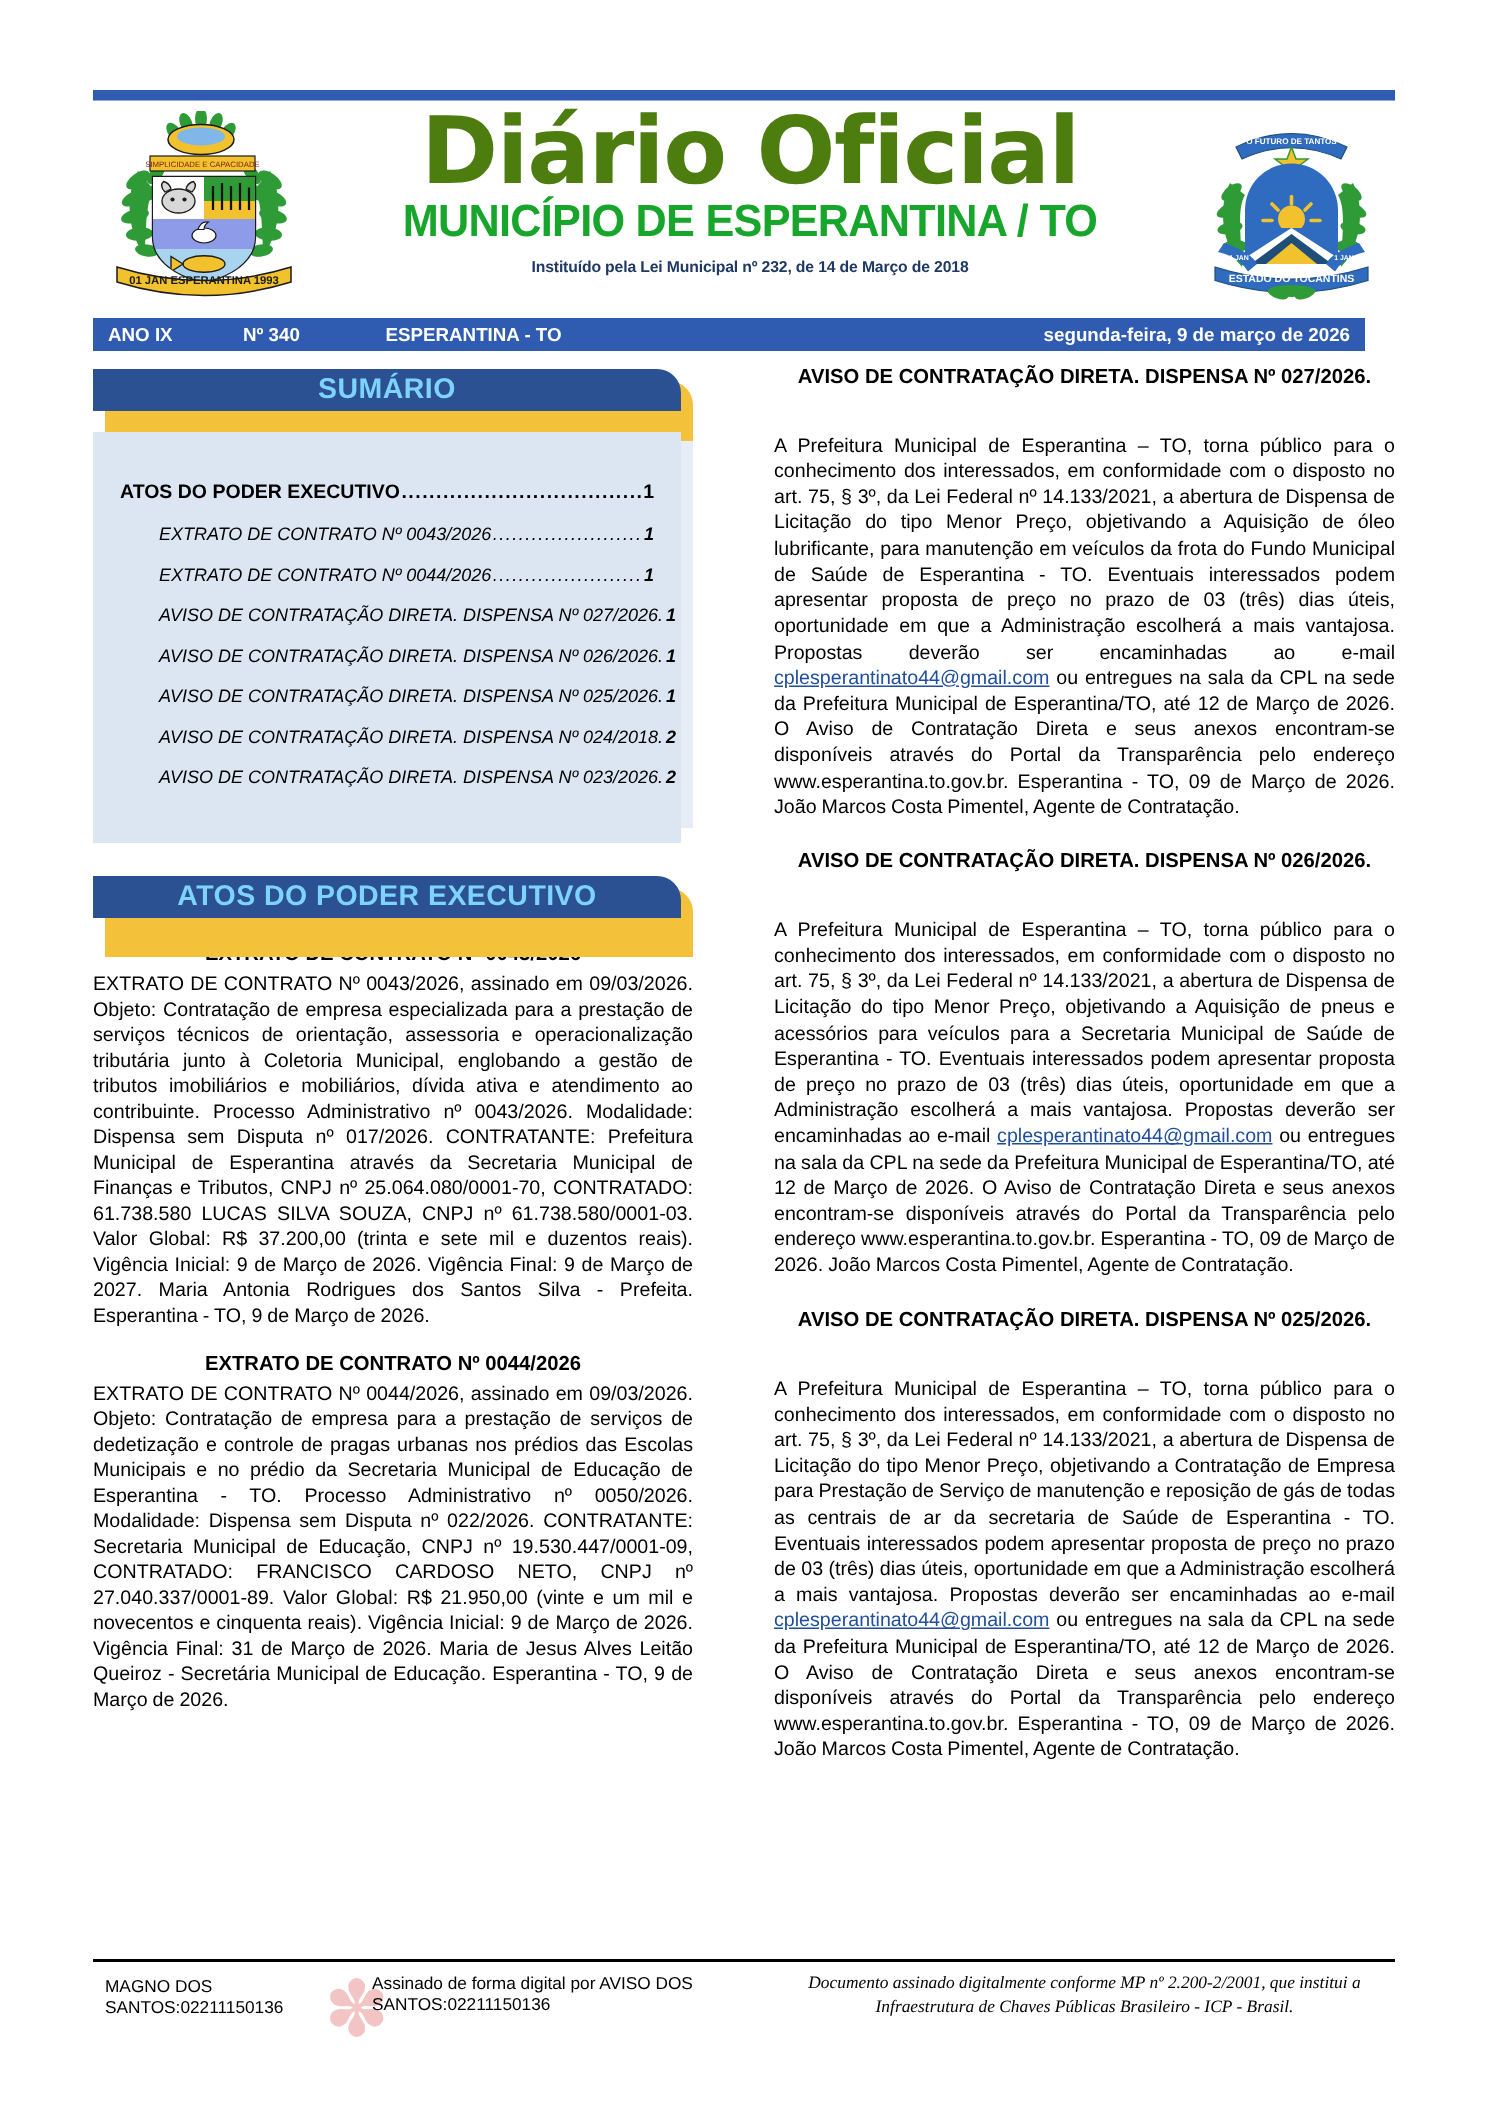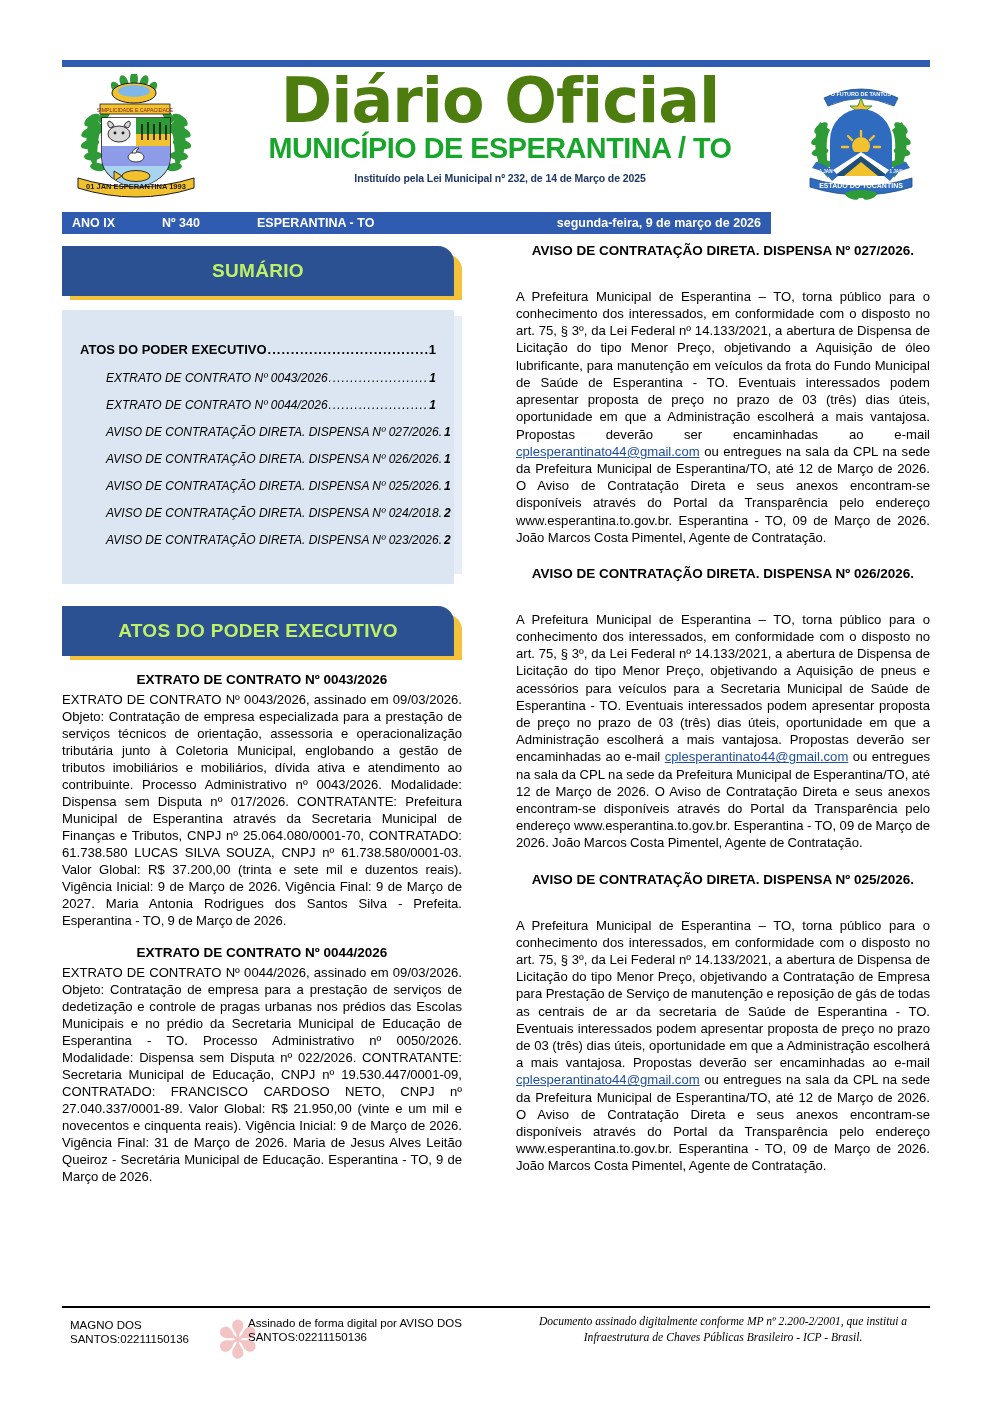--- a/index.html
+++ b/index.html
@@ -90,21 +90,21 @@
     color: #1F3864;
     margin-top: 9px;
     letter-spacing: -0.1px;
   }
 
   
   .infobar {
     position: absolute;
     left: 62px;
     top: 212px;
-    width: 709px;
+    width: 848px;
     height: 22px;
     background: #2F5CB0;
     color: #ffffff;
     font-size: 12.5px;
     font-weight: bold;
     line-height: 22px;
     box-sizing: border-box;
   }
   .infobar .ib-ano { position: absolute; left: 10px; }
   .infobar .ib-num { position: absolute; left: 100px; }
@@ -135,24 +135,24 @@
     left: 8px;
     top: 8px;
     width: 392px;
     height: 46px;
     background: #F3C13A;
     border-radius: 0 16px 0 0;
   }
   .banner {
     position: relative;
     width: 392px;
-    height: 50px;
+    height: 28px;
     background: #2B5192;
     border-radius: 0 16px 0 0;
-    color: #bef264;
+    color: #7dd3fc;
     font-size: 19px;
     font-weight: bold;
     display: flex;
     align-items: center;
     justify-content: center;
     letter-spacing: 0.3px;
     z-index: 2;
   }
 
   
@@ -377,21 +377,21 @@
         </g>
 
         <path d="M6 104 q58 18 116 0 l0 10 q-58 18 -116 0 Z" fill="#F2C12E" stroke="#1b1b1b" stroke-width="1"></path>
         <text x="64" y="115" font-size="7.5" font-weight="bold" font-family="Liberation Sans, sans-serif" fill="#1b1b1b" text-anchor="middle">01 JAN  ESPERANTINA  1993</text>
       </svg>
     </div>
 
     <div class="masthead-center">
       <div class="title-main">Diário Oficial</div>
       <div class="title-sub">MUNICÍPIO DE ESPERANTINA / TO</div>
-      <div class="title-law">Instituído pela Lei Municipal nº 232, de 14 de Março de 2025</div>
+      <div class="title-law">Instituído pela Lei Municipal nº 232, de 14 de Março de 2018</div>
     </div>
 
     <div class="crest-right">
       <svg viewBox="0 0 122 126" width="122" height="126" aria-hidden="true">
 
         <path d="M24 24 q37 -18 74 0 l-4 8 q-33 -15 -66 0 Z" fill="#2F6BBF" stroke="#1F4E79" stroke-width="0.8"></path>
         <text x="61" y="22" font-size="5.4" font-weight="bold" font-family="Liberation Sans, sans-serif" fill="#ffffff" text-anchor="middle">O FUTURO DE TANTOS</text>
 
         <polygon points="61,24 64,32 72,32 65.5,37 68,45 61,40 54,45 56.5,37 50,32 58,32" fill="#F2C12E" stroke="#2E9B37" stroke-width="1"></polygon>
 

